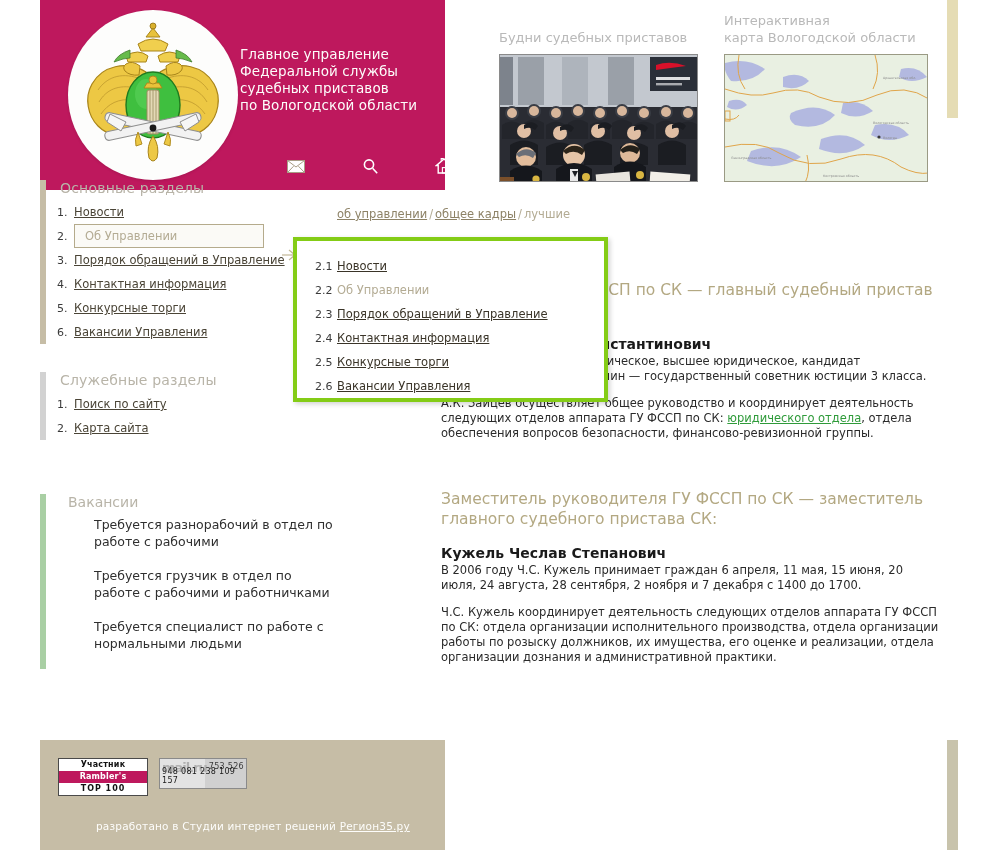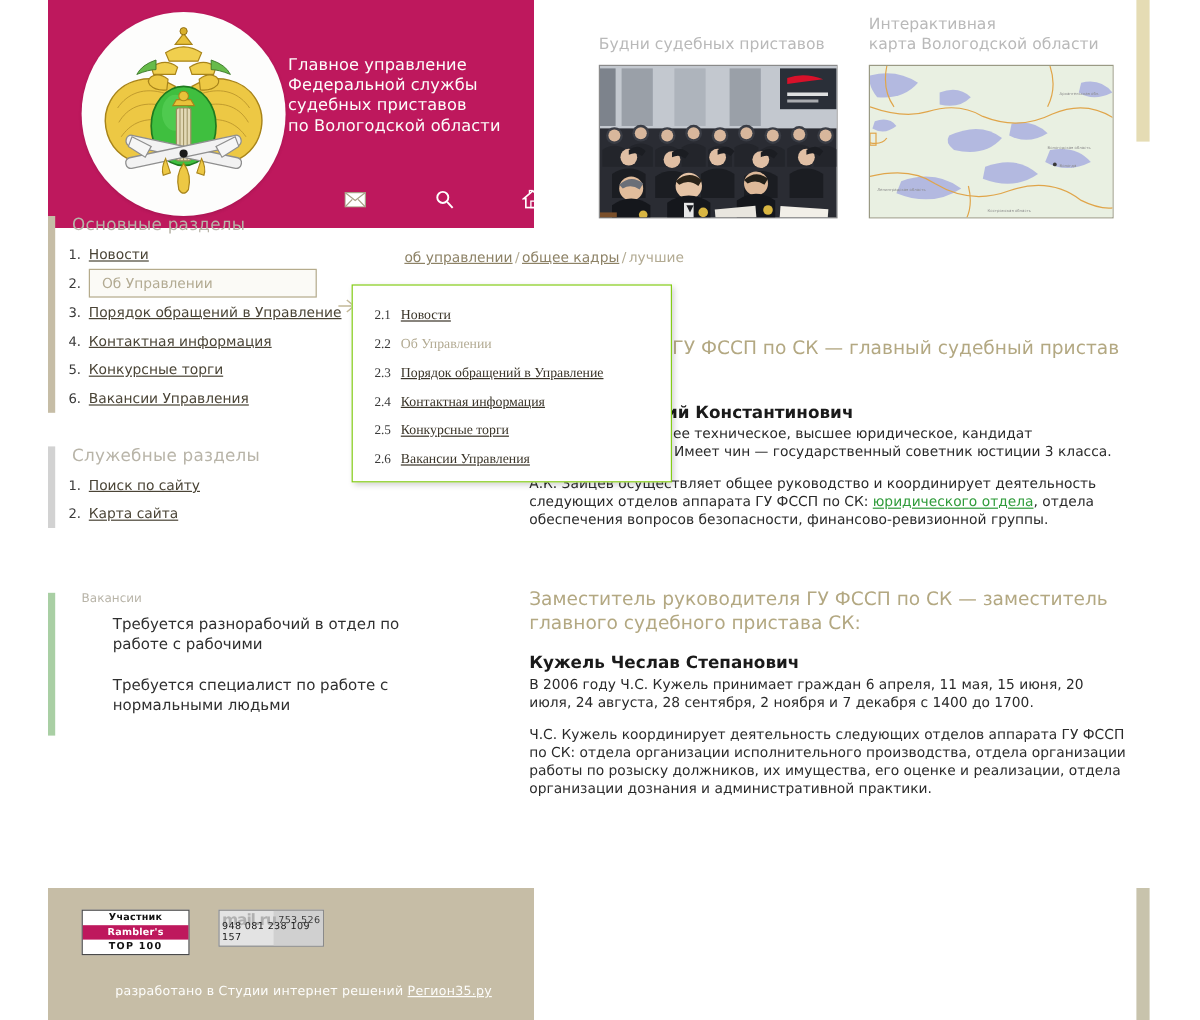--- a/index.html
+++ b/index.html
@@ -93,38 +93,37 @@
   #nav-service .accent { background: #d2d2d2; }
 
   
   #menu-arrow {
     position: absolute; left: 281px; top: 247px;
     width: 16px; height: 14px; color: #c3b897;
   }
 
   
   #submenu {
-    position: absolute; left: 293px; top: 237px; width: 267px; height: 165px;
-    background: #ffffff; border: 1px solid #84cc16;
+    position: absolute; left: 293px; top: 237px; width: 315px; height: 165px;
+    background: #ffffff; border: 4px solid #84cc16;
     box-shadow: 2px 2px 5px rgba(0,0,0,0.18);
     z-index: 20;
-    font-family: Liberation Serif, serif;
   }
   #submenu ul { list-style: none; margin: 0; padding: 13px 0 0 0; }
   #submenu li { display: flex; align-items: center; height: 24px; font-size: 11.5px; }
   #submenu li .num { width: 40px; padding-left: 18px; color: #3a3a3a; font-size: 11px; }
   #submenu li a { color: #3a3428; text-decoration: underline; }
   #submenu li.current span.lbl { color: #b3ab93; }
 
   
   #vacancies { position: absolute; left: 40px; top: 494px; width: 320px; }
   #vacancies .accent { position: absolute; left: 0; top: 0; bottom: 0; width: 6px; background: #a9cfa4; }
   #vacancies h3 {
     margin: 0 0 6px 0; padding: 0 0 0 28px;
-    font-size: 10px; font-weight: normal; color: #b8b4a8;
+    font-size: 14px; font-weight: normal; color: #b8b4a8;
   }
   .vac-item {
     padding-left: 54px; font-size: 12.5px; line-height: 17px;
     color: #2f2f2f; margin-bottom: 17px; width: 300px;
   }
 
   
   #breadcrumb {
     position: absolute; left: 337px; top: 207px;
     font-size: 11.5px; color: #b3ab93;
@@ -144,21 +143,21 @@
   #content p { margin: 0 0 12px 0; font-size: 11.5px; line-height: 15px; color: #2a2a2a; }
   #content a.glink { color: #2f9b3a; text-decoration: underline; }
   .block2 { margin-top: 48px; }
   .block2 h2 { margin-bottom: 22px; }
 
   
   #footer {
     position: absolute; left: 40px; top: 740px; width: 405px; height: 110px;
     background: #c6bda6;
   }
-  #counters { position: absolute; left: 28px; top: 18px; display: flex; gap: 24px; align-items: flex-start; }
+  #counters { position: absolute; left: 18px; top: 18px; display: flex; gap: 11px; align-items: flex-start; }
   .rambler-counter {
     width: 90px; border: 1px solid #4a4a4a; background: #ffffff;
     font-family: "DejaVu Sans", "Liberation Sans", sans-serif;
     text-align: center; line-height: 10px;
   }
   .rambler-counter div { font-size: 8px; font-weight: bold; padding: 1px 0; letter-spacing: .2px; }
   .rambler-counter .r1 { color: #111; }
   .rambler-counter .r2 { background: #be185d; color: #ffffff; }
   .rambler-counter .r3 { color: #111; letter-spacing: 1px; }
 
@@ -512,20 +511,21 @@
         <span class="num">2.</span>
         <a href="#">Карта сайта</a>
       </li>
     </ul>
   </div>
 
   <div id="vacancies">
     <div class="accent"></div>
     <h3>Вакансии</h3>
     <div class="vac-item">Требуется разнорабочий в отдел по работе с рабочими</div>
+    <div class="vac-item">Требуется грузчик в отдел по работе с рабочими и работничками</div>
     <div class="vac-item">Требуется специалист по работе с нормальными людьми</div>
   </div>
 
   <div id="content">
     <div class="block1">
       <h2>Руководитель ГУ ФССП по СК — главный судебный пристав СК</h2>
       <h4>Зайцев Аркадий Константинович</h4>
       <p>Образование: высшее техническое, высшее юридическое, кандидат юридических наук. Имеет чин — государственный советник юстиции 3 класса.</p>
       <p><span>А.К. Зайцев осуществляет общее руководство и координирует деятельность следующих отделов аппарата ГУ ФССП по СК: </span><a href="#" class="glink">юридического отдела</a><span>, отдела обеспечения вопросов безопасности, финансово-ревизионной группы.</span></p>
     </div>

